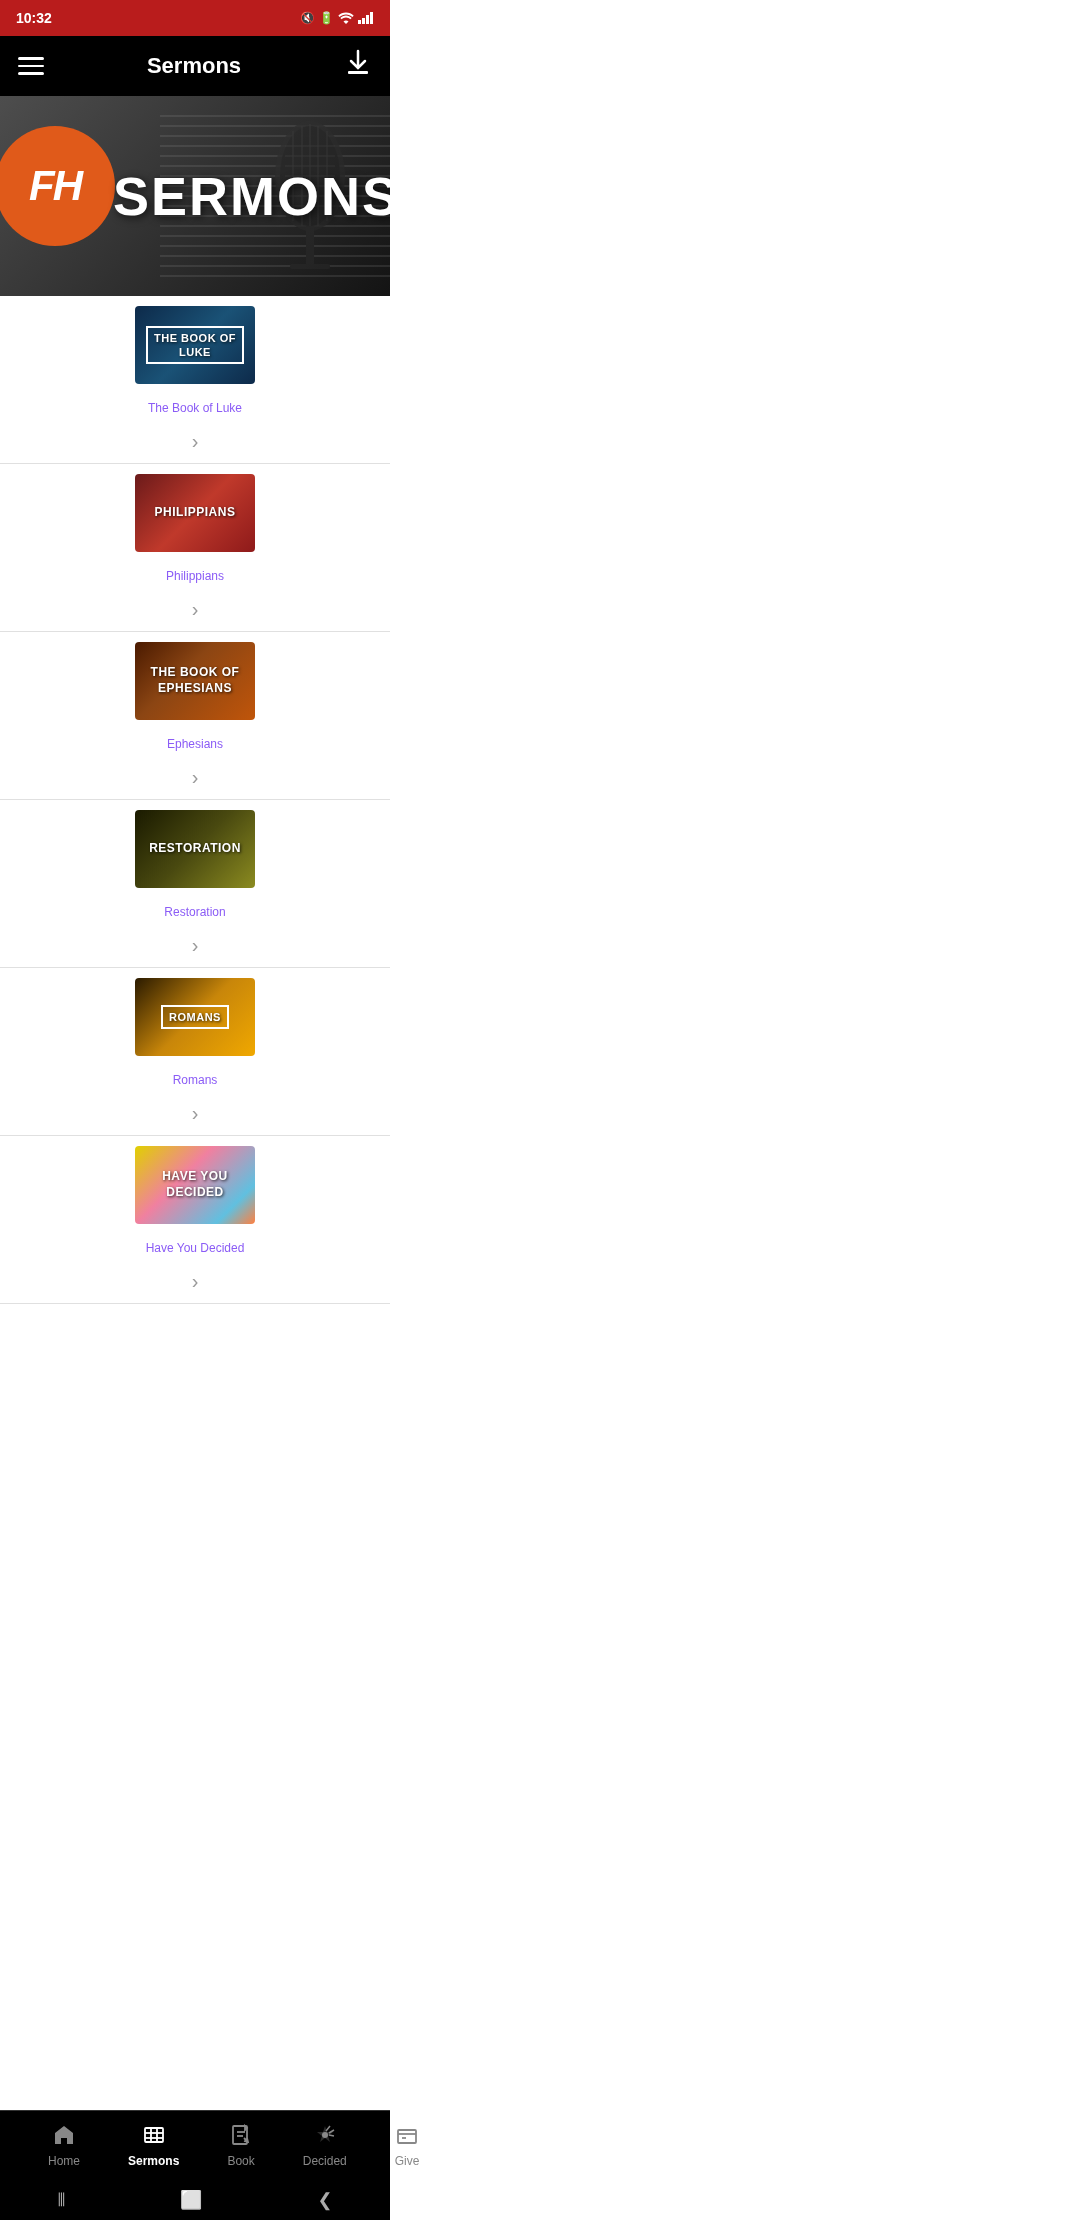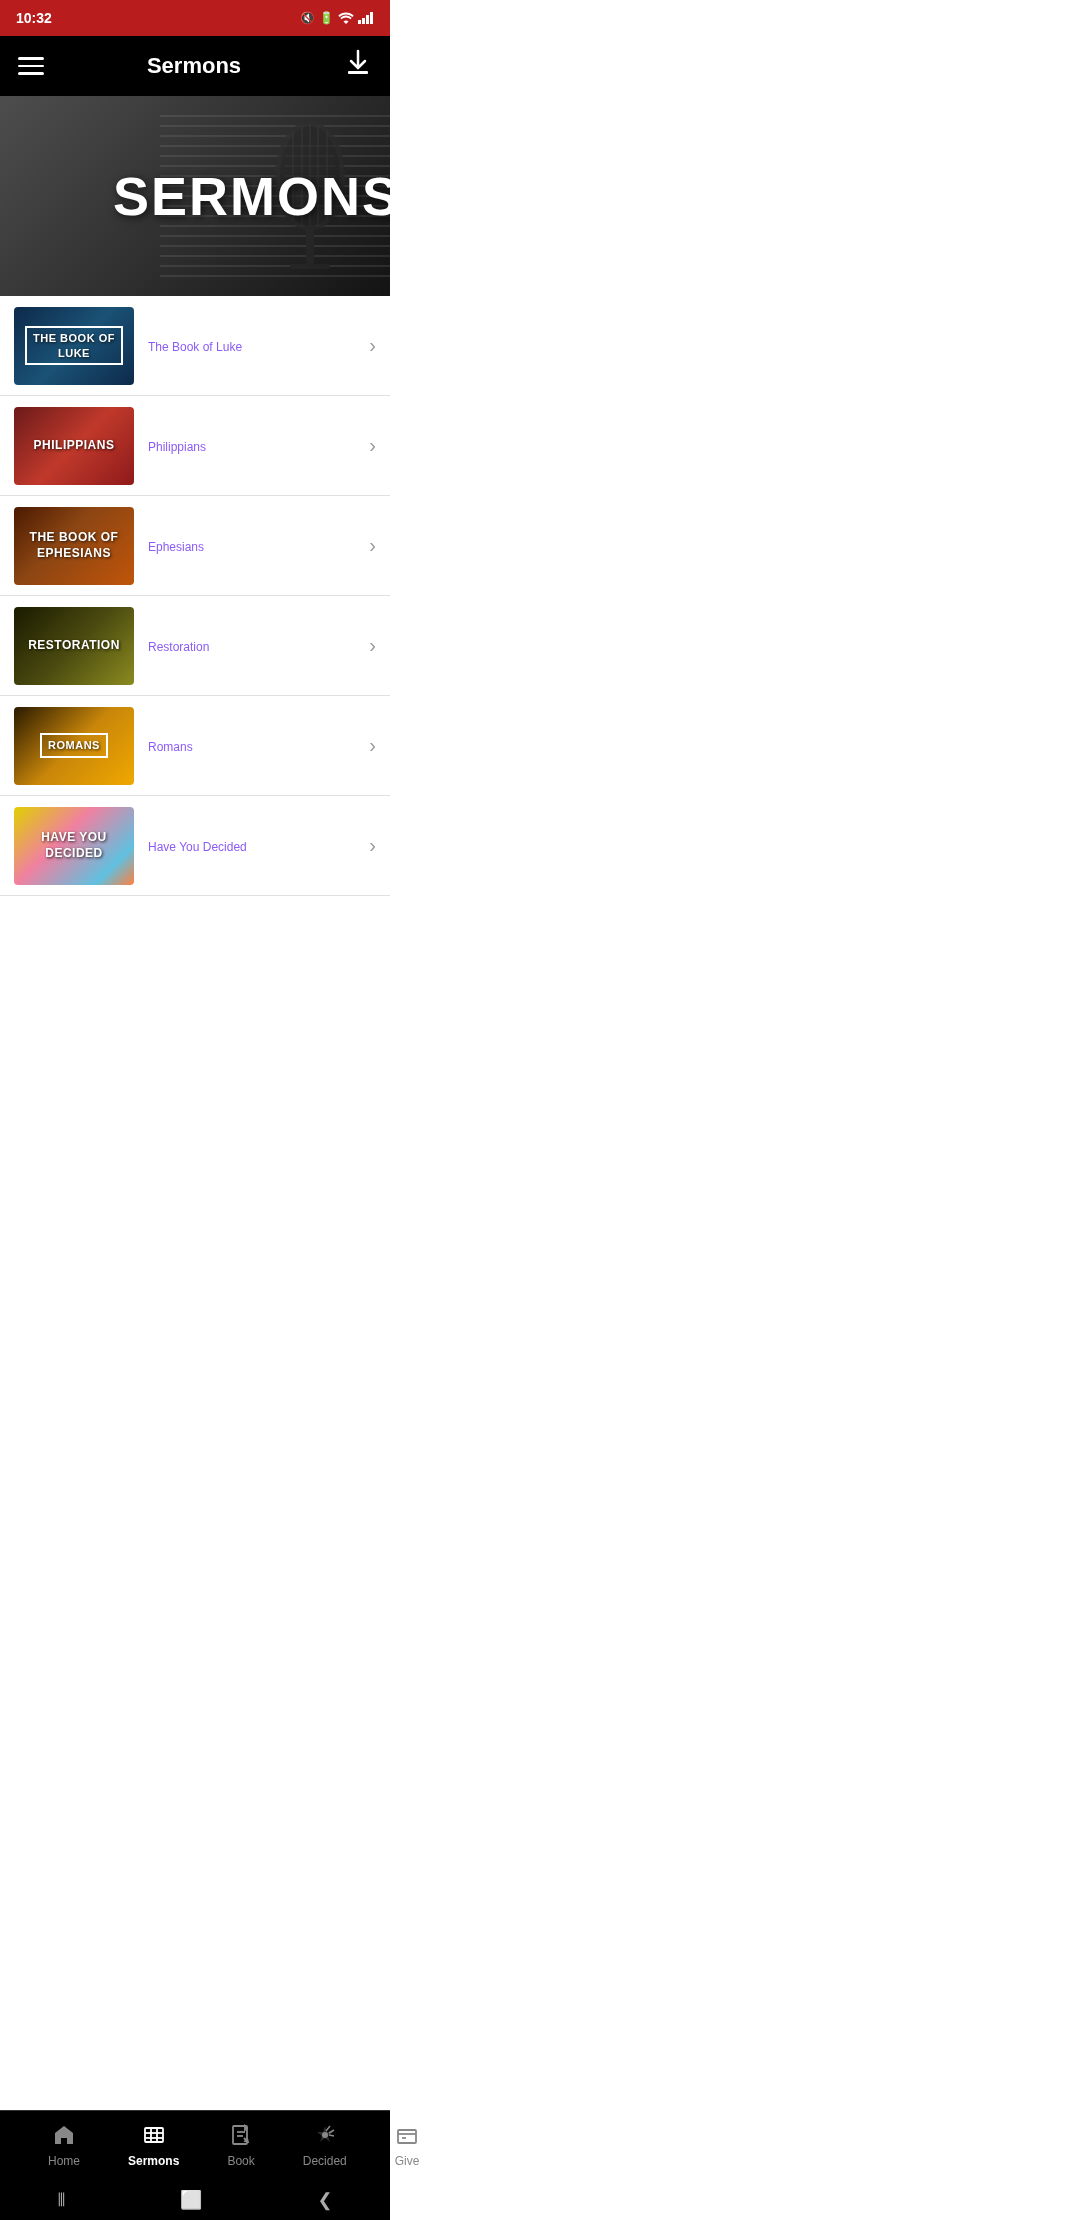--- a/index.html
+++ b/index.html
@@ -141,20 +141,21 @@
       background: #fff;
     }
     .sermon-item {
       display: flex;
       align-items: center;
       padding: 10px 14px;
       border-bottom: 1px solid #e0e0e0;
       cursor: pointer;
       gap: 14px;
       min-height: 100px;
+      flex-direction: column;
     }
     .sermon-thumb {
       width: 120px;
       height: 78px;
       border-radius: 4px;
       flex-shrink: 0;
       display: flex;
       align-items: center;
       justify-content: center;
       overflow: hidden;
@@ -341,20 +342,25 @@
     <line x1="293" y1="35" x2="293" y2="125" stroke="#555" stroke-width="1"></line>
     <line x1="302" y1="30" x2="302" y2="130" stroke="#555" stroke-width="1"></line>
     <line x1="310" y1="28" x2="310" y2="132" stroke="#555" stroke-width="1"></line>
     <line x1="318" y1="30" x2="318" y2="130" stroke="#555" stroke-width="1"></line>
     <line x1="327" y1="35" x2="327" y2="125" stroke="#555" stroke-width="1"></line>
 
     <rect x="306" y="130" width="8" height="40" fill="#333"></rect>
     <rect x="290" y="168" width="40" height="5" rx="2" fill="#333"></rect>
   </svg>
   <div class="banner-content">
+    <div class="banner-logo">
+      <div class="logo-circle">
+        <span class="logo-text">FH</span>
+      </div>
+    </div>
     <div class="banner-sermons-text">SERMONS</div>
   </div>
 </div>
 
 <div class="sermon-list" id="sermon-list">
 <div class="sermon-item">
       <div class="sermon-thumb thumb-luke">
         <span class="thumb-label thumb-label-outline">
           <span style="display:block">THE BOOK OF</span>
           <span style="display:block">LUKE</span>

